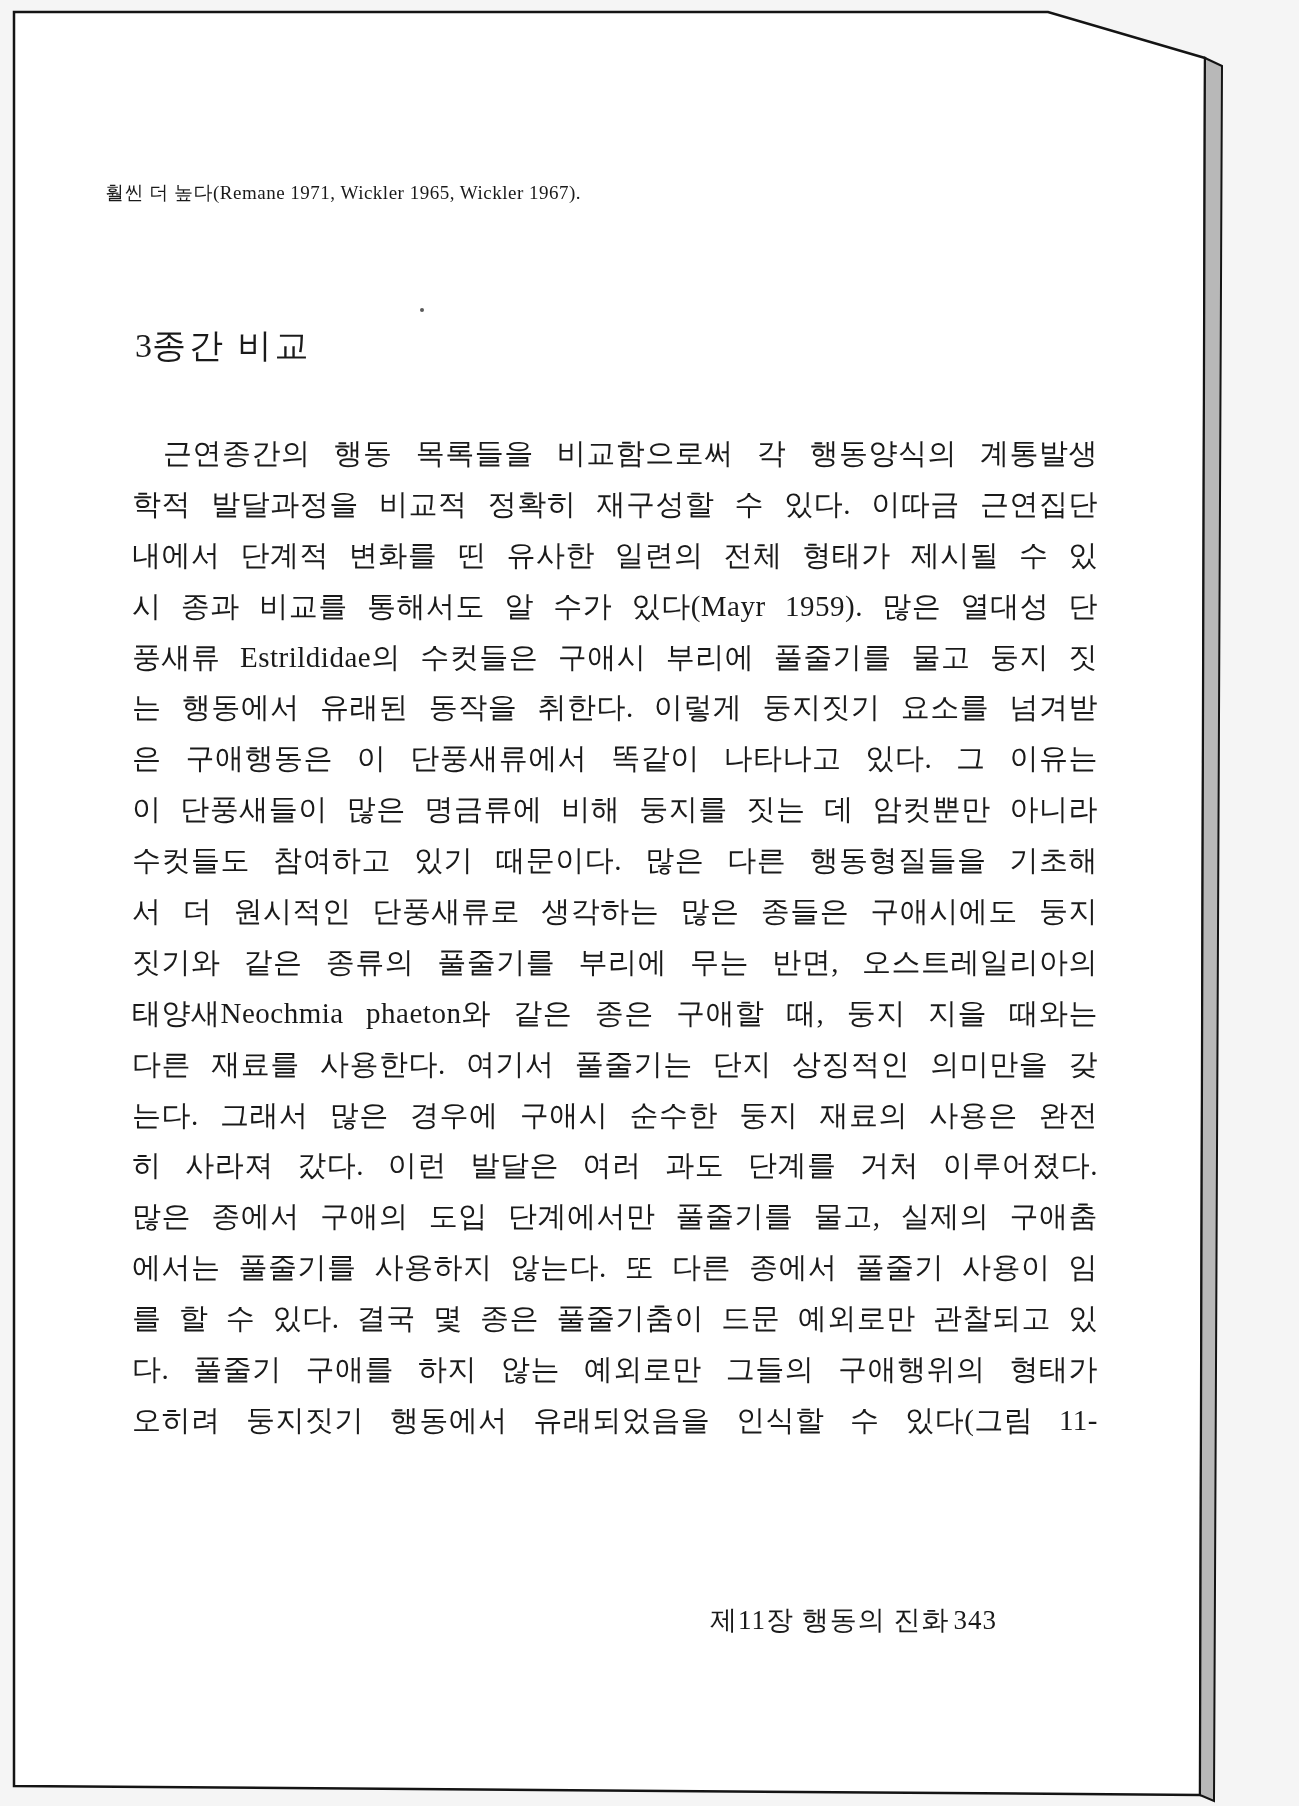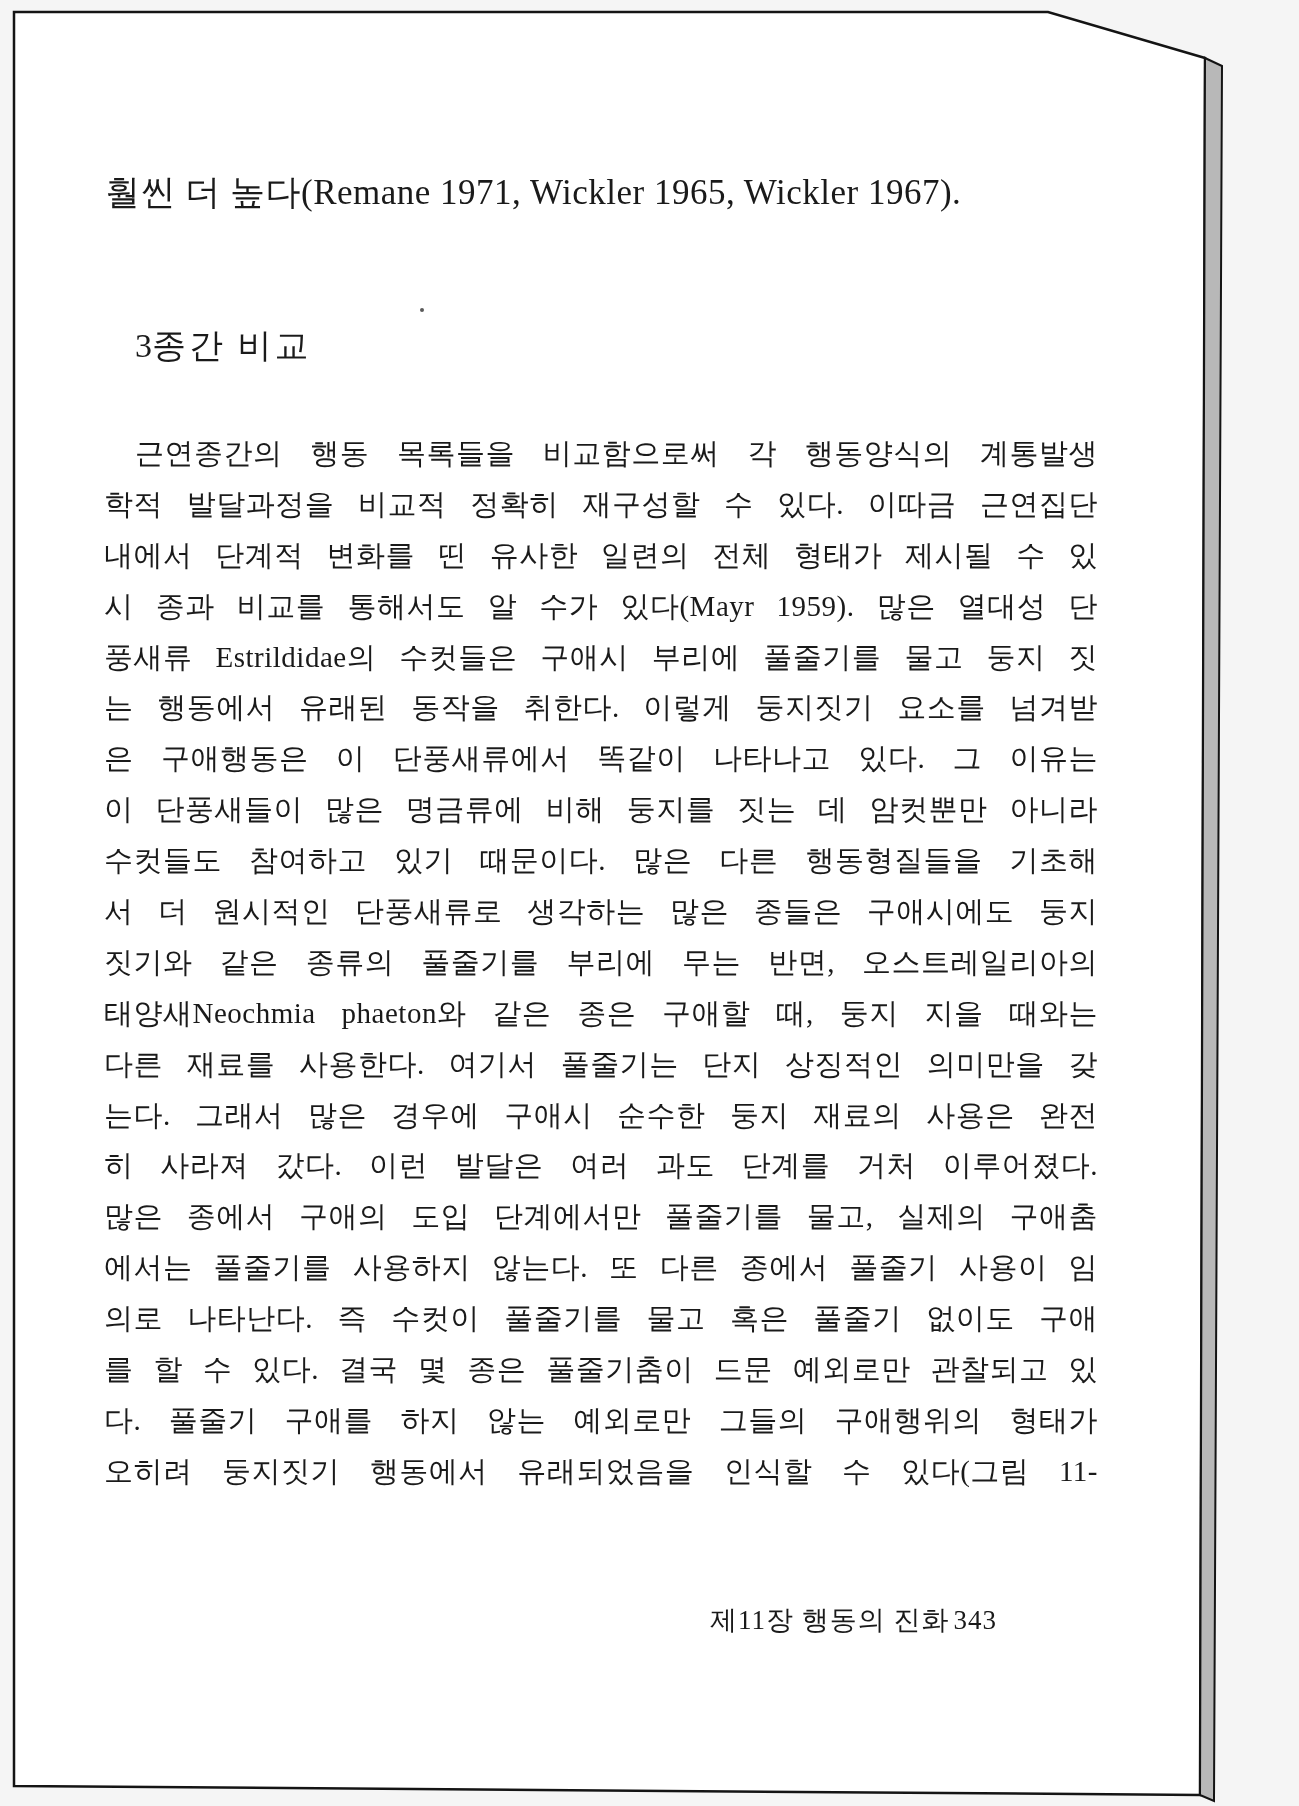--- a/index.html
+++ b/index.html
@@ -14,21 +14,21 @@
   }
   svg.backdrop {
     position: absolute;
     left: 0; top: 0;
     width: 1299px; height: 1806px;
   }
   .citation {
     position: absolute;
     left: 105px; top: 176px;
     width: 760px;
-    font-size: 35px;
+    font-size: 19px;
     line-height: 34px;
     letter-spacing: 0.5px;
     white-space: nowrap;
   }
   .heading {
     position: absolute;
     left: 135px; top: 326px;
     font-size: 34px;
     line-height: 40px;
     white-space: nowrap;
@@ -40,20 +40,21 @@
     width: 994px;
     font-size: 29px;
   }
   .line {
     height: 50.9px;
     line-height: 50.9px;
     text-align: justify;
     text-align-last: justify;
     overflow: hidden;
     letter-spacing: 0.5px;
+    margin-left: 28px;
   }
   .line.indent { padding-left: 31px; }
   .line .it { }
   .footer {
     position: absolute;
     left: 710px; top: 1604px;
     font-size: 27px;
     line-height: 32px;
     white-space: nowrap;
     letter-spacing: 1px;
@@ -98,21 +99,20 @@
       <div class="line"><span>이 단풍새들이 많은 명금류에 비해 둥지를 짓는 데 암컷뿐만 아니라</span></div>
       <div class="line"><span>수컷들도 참여하고 있기 때문이다. 많은 다른 행동형질들을 기초해</span></div>
       <div class="line"><span>서 더 원시적인 단풍새류로 생각하는 많은 종들은 구애시에도 둥지</span></div>
       <div class="line"><span>짓기와 같은 종류의 풀줄기를 부리에 무는 반면, 오스트레일리아의</span></div>
       <div class="line"><span>태양새</span><span class="it">Neochmia phaeton</span><span>와 같은 종은 구애할 때, 둥지 지을 때와는</span></div>
       <div class="line"><span>다른 재료를 사용한다. 여기서 풀줄기는 단지 상징적인 의미만을 갖</span></div>
       <div class="line"><span>는다. 그래서 많은 경우에 구애시 순수한 둥지 재료의 사용은 완전</span></div>
       <div class="line"><span>히 사라져 갔다. 이런 발달은 여러 과도 단계를 거처 이루어졌다.</span></div>
       <div class="line"><span>많은 종에서 구애의 도입 단계에서만 풀줄기를 물고, 실제의 구애춤</span></div>
       <div class="line"><span>에서는 풀줄기를 사용하지 않는다. 또 다른 종에서 풀줄기 사용이 임</span></div>
-      <div class="line"><span>의로 나타난다. 즉 수컷이 풀줄기를 물고 혹은 풀줄기 없이도 구애</span></div>
       <div class="line"><span>를 할 수 있다. 결국 몇 종은 풀줄기춤이 드문 예외로만 관찰되고 있</span></div>
       <div class="line"><span>다. 풀줄기 구애를 하지 않는 예외로만 그들의 구애행위의 형태가</span></div>
       <div class="line"><span>오히려 둥지짓기 행동에서 유래되었음을 인식할 수 있다(그림 11-</span></div>
     </div>
 
   <div class="footer">
     <span>제11장 행동의 진화</span><span class="pagenum">343</span>
   </div>
 
 </div>

